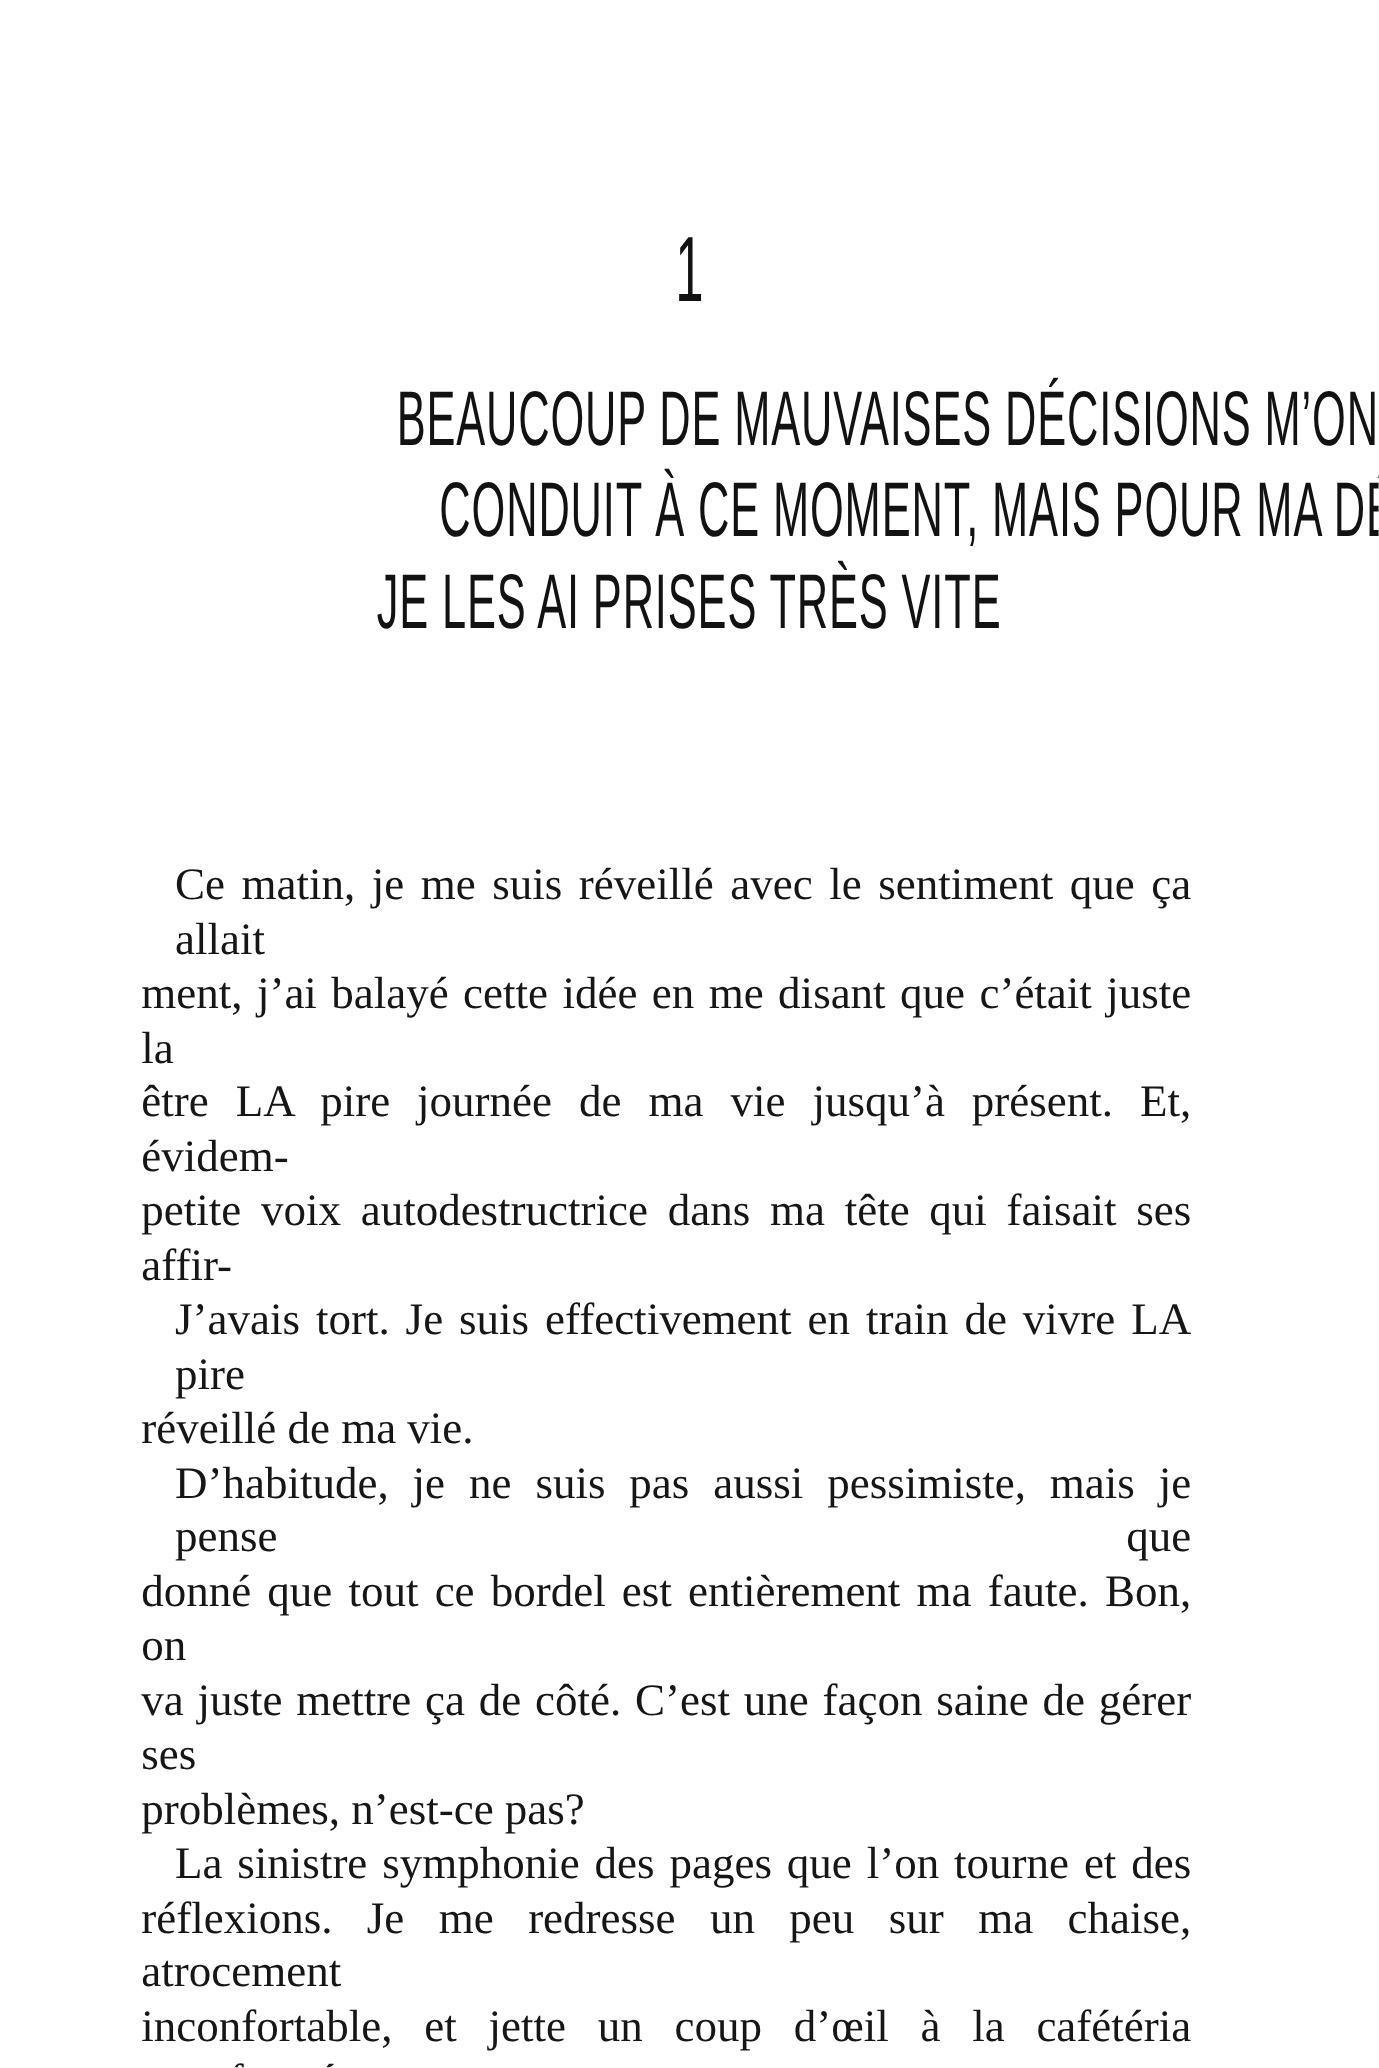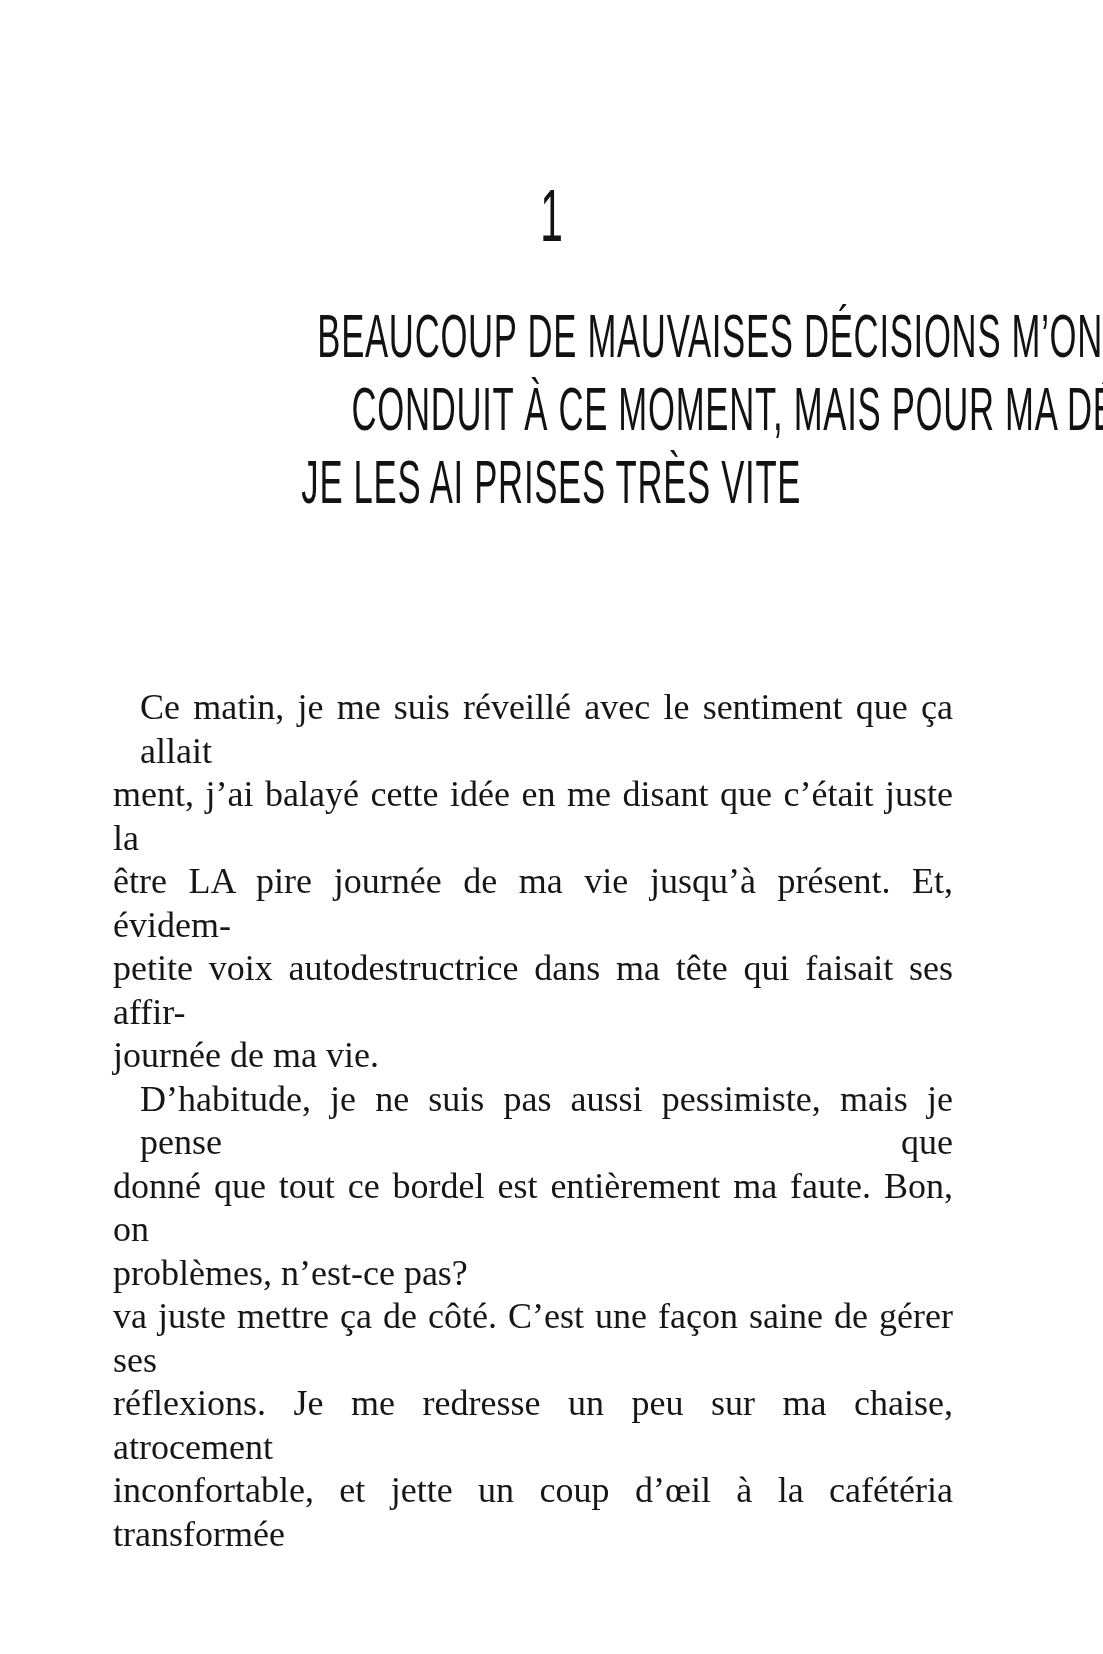--- a/index.html
+++ b/index.html
@@ -100,31 +100,33 @@
   <div class="body-text">
 
     <div>
       <div class="bline first">Ce matin, je me suis réveillé avec le sentiment que ça allait</div>
       <div class="bline">ment, j’ai balayé cette idée en me disant que c’était juste la</div>
       <div class="bline">être LA pire journée de ma vie jusqu’à présent. Et, évidem-</div>
       <div class="bline">petite voix autodestructrice dans ma tête qui faisait ses affir-</div>
     </div>
 
     <div>
-      <div class="bline last">journée de ma vie.</div>
+      <div class="bline first">J’avais tort. Je suis effectivement en train de vivre LA pire</div>
+      <div class="bline last">réveillé de ma vie.</div>
     </div>
 
     <div>
       <div class="bline first">D’habitude, je ne suis pas aussi pessimiste, mais je pense que</div>
       <div class="bline">donné que tout ce bordel est entièrement ma faute. Bon, on</div>
+      <div class="bline">va juste mettre ça de côté. C’est une façon saine de gérer ses</div>
       <div class="bline last">problèmes, n’est-ce pas?</div>
-      <div class="bline">va juste mettre ça de côté. C’est une façon saine de gérer ses</div>
     </div>
 
     <div>
+      <div class="bline first">La sinistre symphonie des pages que l’on tourne et des</div>
       <div class="bline">réflexions. Je me redresse un peu sur ma chaise, atrocement</div>
       <div class="bline">inconfortable, et jette un coup d’œil à la cafétéria transformée</div>
     </div>
 
   </div>
 
   <div class="page-number">9</div>
 
 </div>
 

